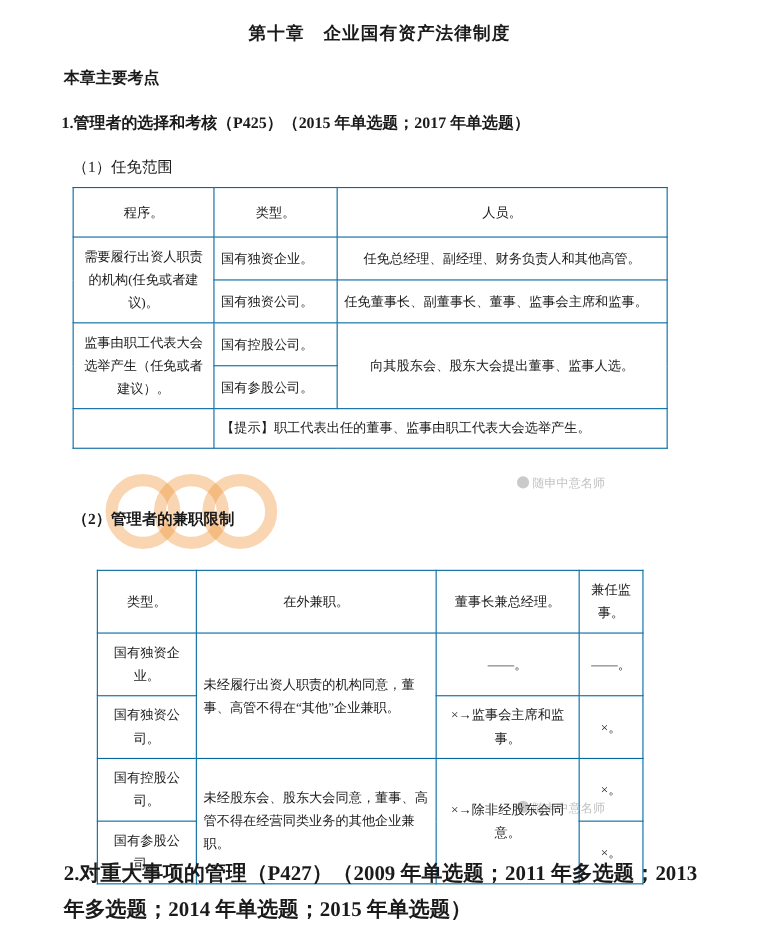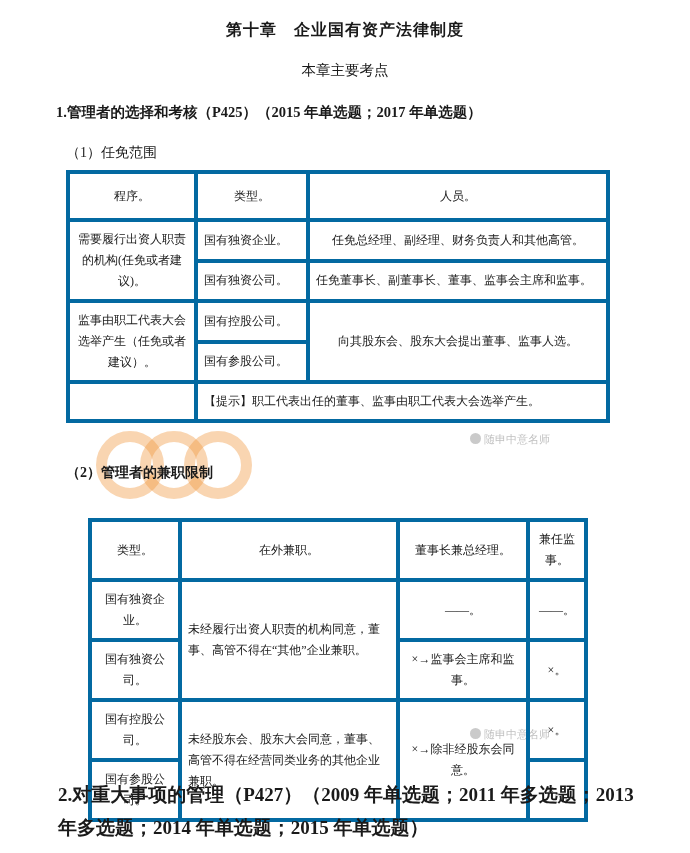--- a/index.html
+++ b/index.html
@@ -23,23 +23,22 @@
     padding: 14px 58px 0 58px;
   }
   .chapter-title {
     text-align: center;
     font-size: 16px;
     font-weight: bold;
     letter-spacing: 1px;
     margin: 6px 0 0 0;
   }
   .section-title {
-    text-align: center;
     font-size: 14.5px;
-    font-weight: normal;
+    font-weight: bold;
     margin: 20px 0 0 0;
   }
   .point-heading {
     font-size: 14.5px;
     font-weight: bold;
     margin: 22px 0 0 -2px;
     line-height: 1.5;
   }
   .sub-heading {
     font-size: 14px;
@@ -55,21 +54,21 @@
     top: 462px;
     font-weight: bold;
   }
   table.doc-table {
     border-collapse: collapse;
     table-layout: fixed;
     font-size: 12px;
     color: #1a1a1a;
   }
   table.doc-table td {
-    border: 4px solid #0369a1;
+    border: 1px solid #0369a1;
     padding: 7px 6px;
     vertical-align: middle;
     line-height: 1.75;
   }
   .c {
     text-align: center;
   }
   .l {
     text-align: left;
   }

